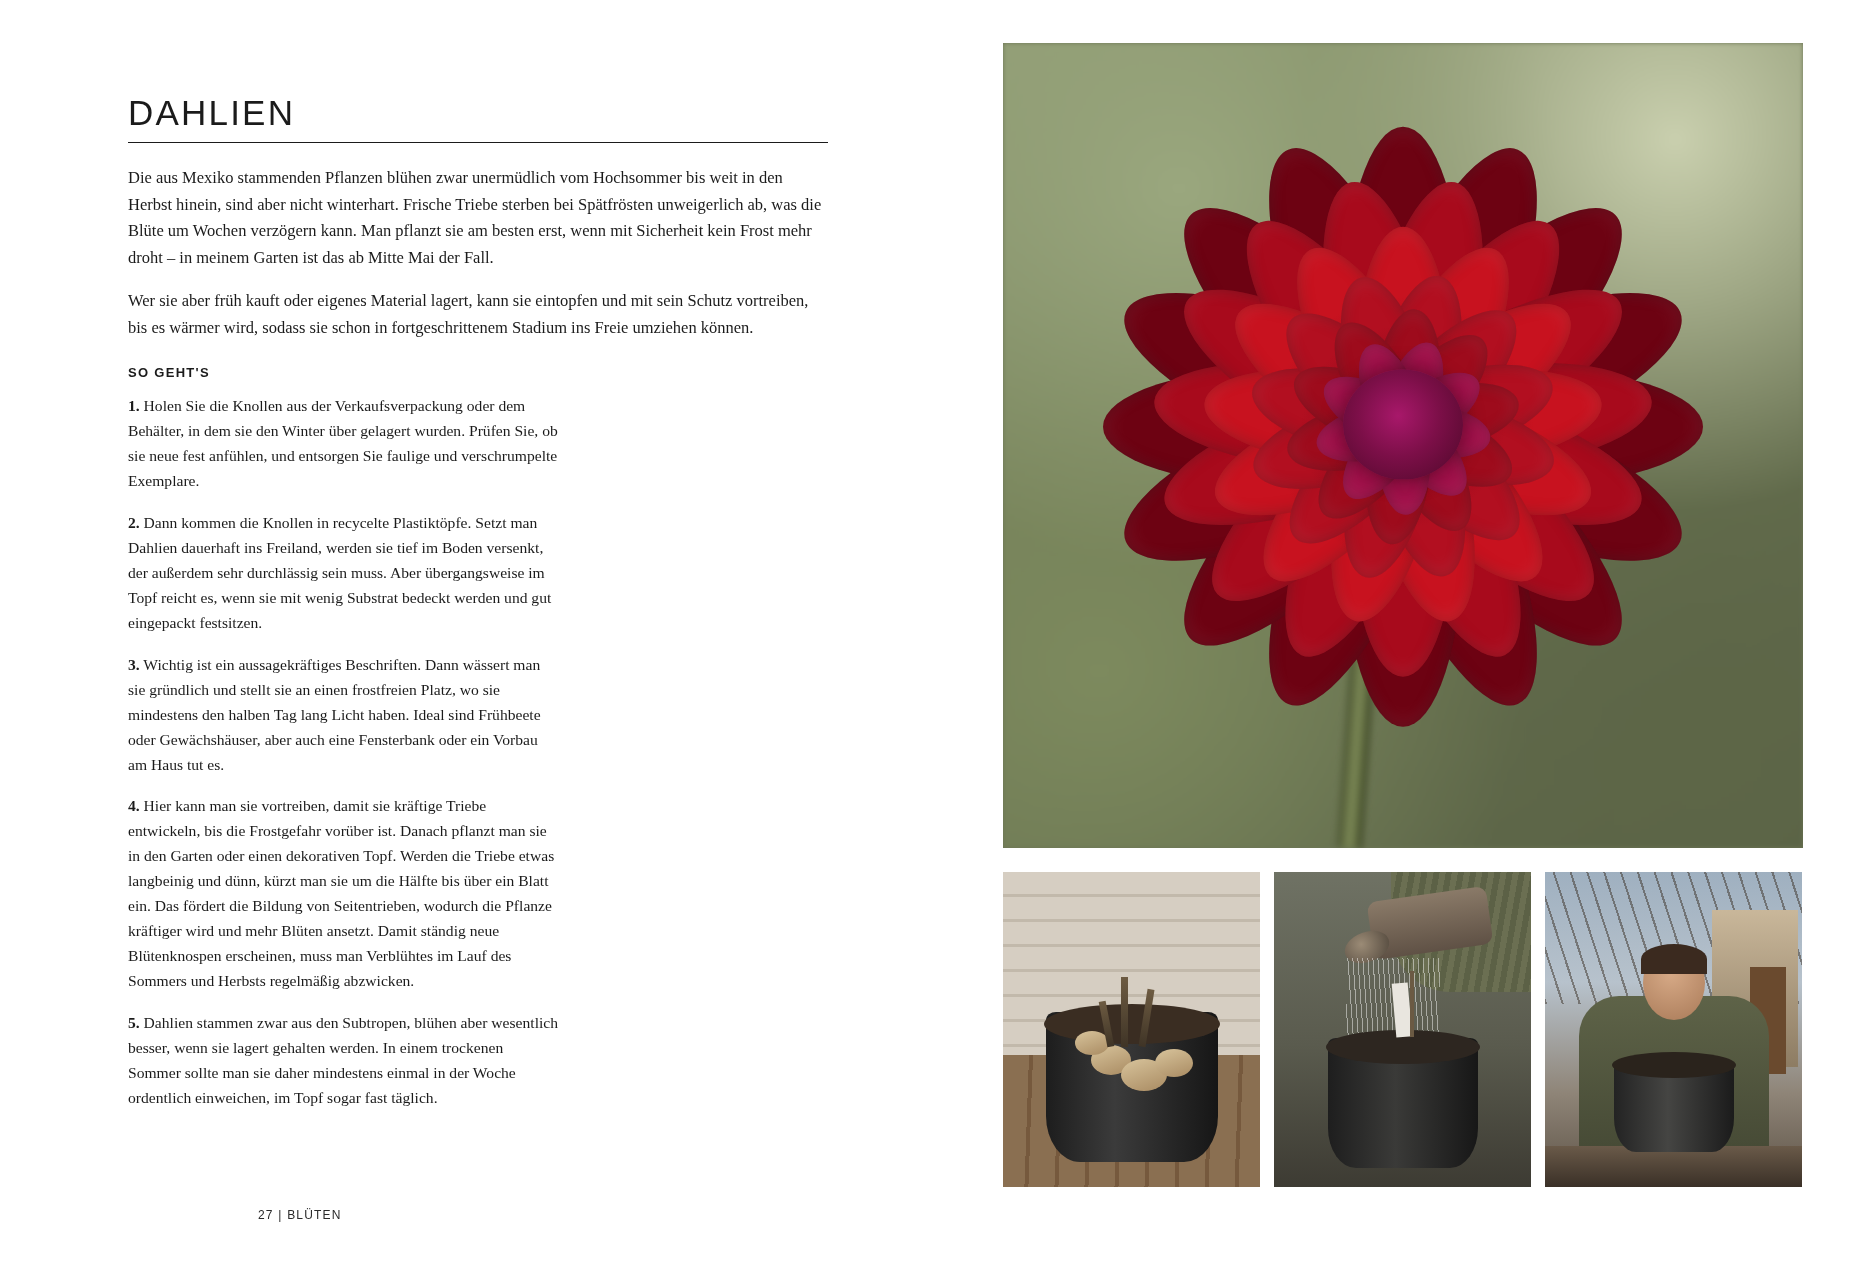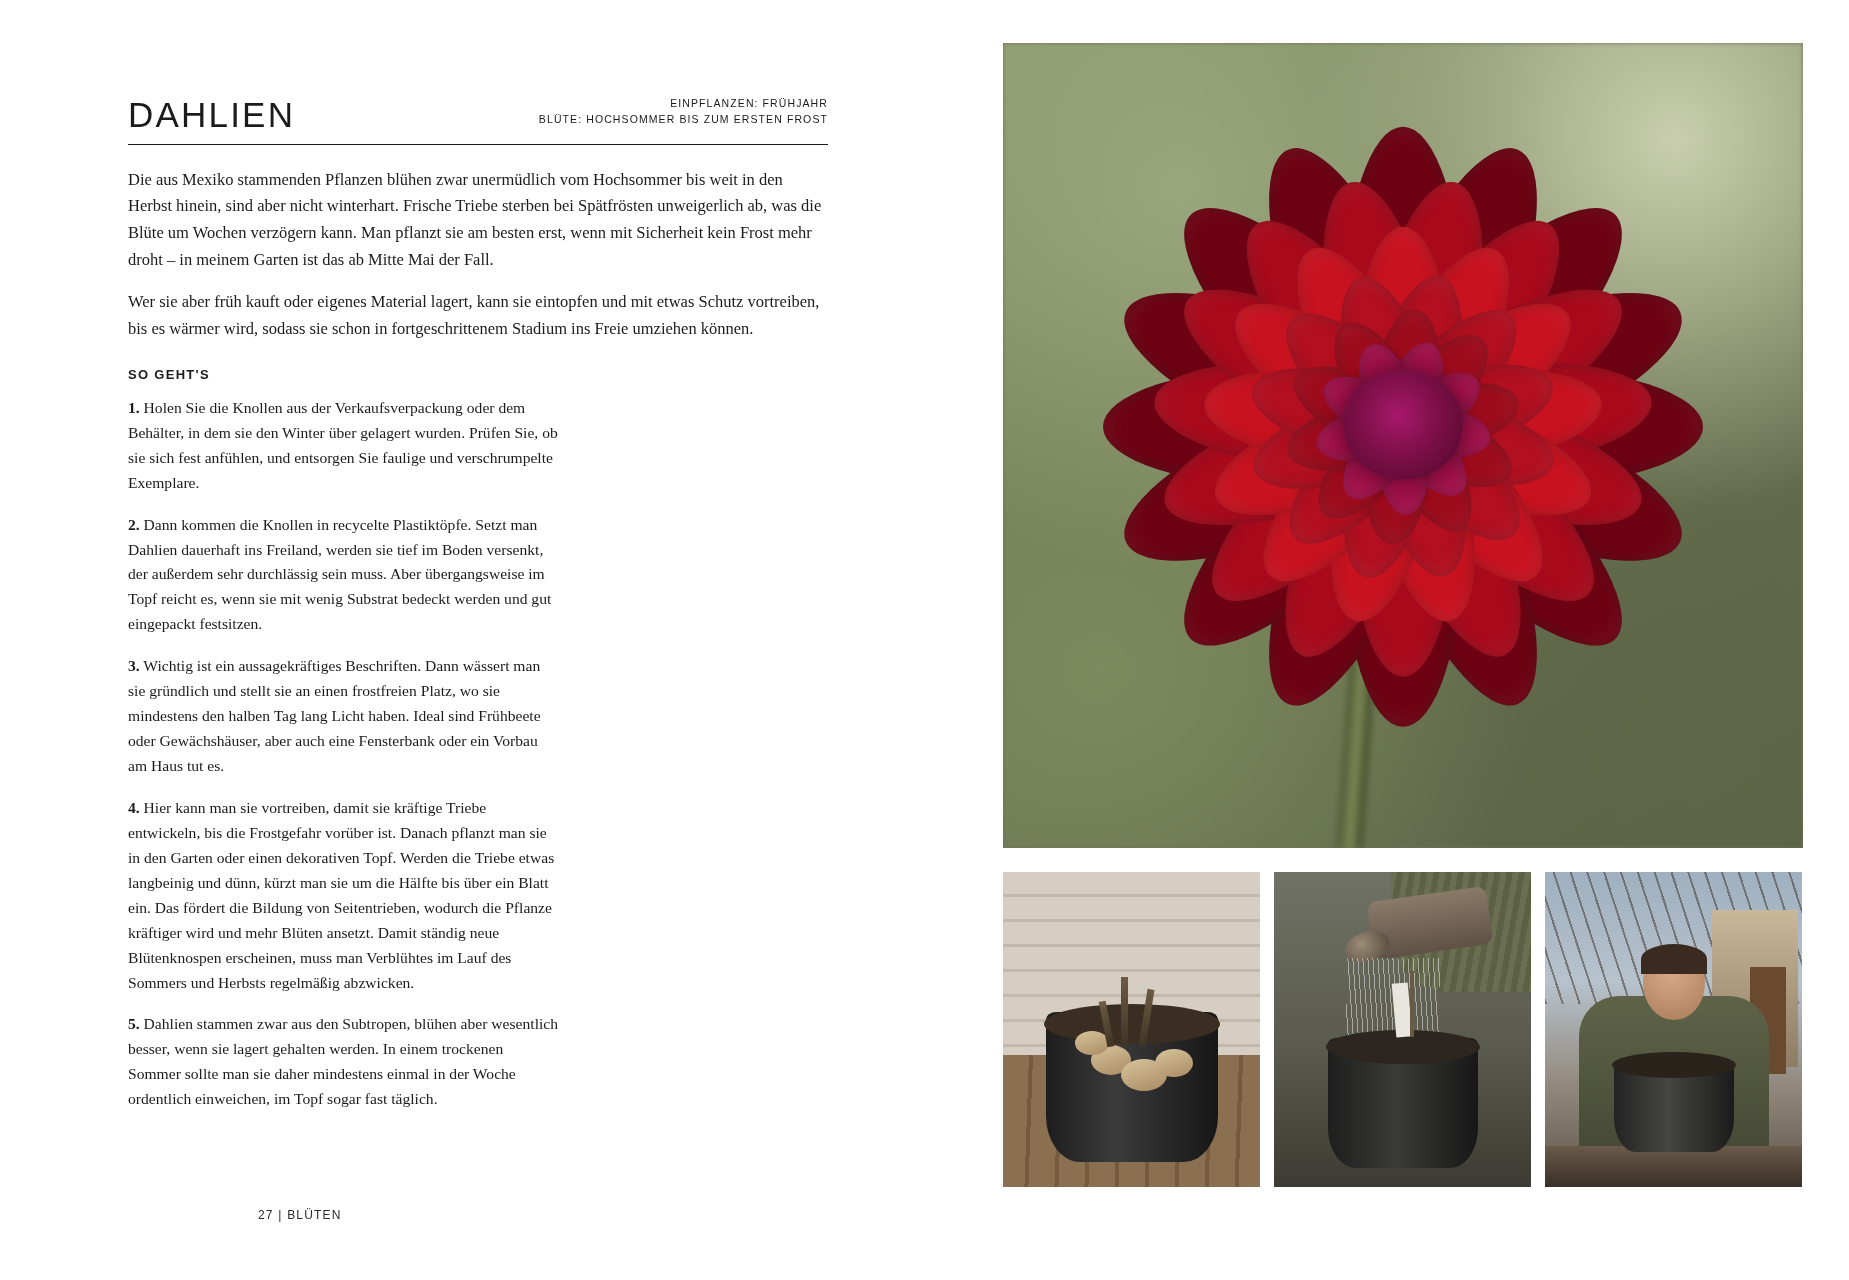--- a/index.html
+++ b/index.html
@@ -220,37 +220,33 @@
 </style>
 </head>
 <body>
 
 <div class="page">
 
   <div class="left">
 
     <div class="title-row">
       <div class="title">DAHLIEN</div>
-      <div class="meta">
-        <div>EINPFLANZEN: FRÜHJAHR</div>
-        <div>BLÜTE: HOCHSOMMER BIS ZUM ERSTEN FROST</div>
-      </div>
     </div>
 
     <div class="intro">
       <p>Die aus Mexiko stammenden Pflanzen blühen zwar unermüdlich vom Hochsommer bis weit in den Herbst hinein, sind aber nicht winterhart. Frische Triebe sterben bei Spätfrösten unweigerlich ab, was die Blüte um Wochen verzögern kann. Man pflanzt sie am besten erst, wenn mit Sicherheit kein Frost mehr droht – in meinem Garten ist das ab Mitte Mai der Fall.</p>
-      <p>Wer sie aber früh kauft oder eigenes Material lagert, kann sie eintopfen und mit etwas Schutz vortreiben, bis es wärmer wird, sodass sie schon in fortgeschrittenem Stadium ins Freie umziehen können.</p>
+      <p>Wer sie aber früh kauft oder eigenes Material lagert, kann sie eintopfen und mit sein Schutz vortreiben, bis es wärmer wird, sodass sie schon in fortgeschrittenem Stadium ins Freie umziehen können.</p>
     </div>
 
     <div class="cols">
 
       <div class="col-steps">
         <div class="subhead">SO GEHT'S</div>
 
-        <p class="step"><b>1.</b><span> Holen Sie die Knollen aus der Verkaufsverpackung oder dem Behälter, in dem sie den Winter über gelagert wurden. Prüfen Sie, ob sie sich fest anfühlen, und entsorgen Sie faulige und verschrumpelte Exemplare.</span></p>
+        <p class="step"><b>1.</b><span> Holen Sie die Knollen aus der Verkaufsverpackung oder dem Behälter, in dem sie den Winter über gelagert wurden. Prüfen Sie, ob sie neue fest anfühlen, und entsorgen Sie faulige und verschrumpelte Exemplare.</span></p>
         <p class="step"><b>2.</b><span> Dann kommen die Knollen in recycelte Plastiktöpfe. Setzt man Dahlien dauerhaft ins Freiland, werden sie tief im Boden versenkt, der außerdem sehr durchlässig sein muss.  Aber übergangsweise im Topf reicht es, wenn sie mit wenig Substrat bedeckt werden und gut eingepackt festsitzen.</span></p>
         <p class="step"><b>3.</b><span> Wichtig ist ein aussagekräftiges Beschriften. Dann wässert man sie gründlich und stellt sie an einen frostfreien Platz, wo sie mindestens den halben Tag lang Licht haben. Ideal sind Frühbeete oder Gewächshäuser, aber auch eine Fensterbank oder ein Vorbau am Haus tut es.</span></p>
         <p class="step"><b>4.</b><span> Hier kann man sie vortreiben, damit sie kräftige Triebe entwickeln, bis die Frostgefahr vorüber ist. Danach pflanzt man sie in den Garten oder einen dekorativen Topf. Werden die Triebe etwas langbeinig und dünn, kürzt man sie um die Hälfte bis über ein Blatt ein. Das fördert die Bildung von Seitentrieben, wodurch die Pflanze kräftiger wird und mehr Blüten ansetzt. Damit ständig neue Blütenknospen erscheinen, muss man Verblühtes im Lauf des Sommers und Herbsts regelmäßig abzwicken.</span></p>
         <p class="step"><b>5.</b><span> Dahlien stammen zwar aus den Subtropen, blühen aber wesentlich besser, wenn sie lagert gehalten werden. In einem trockenen Sommer sollte man sie daher mindestens einmal in der Woche ordentlich einweichen, im Topf sogar fast täglich.</span></p>
       </div>
 
 
     </div>
   </div>
 

